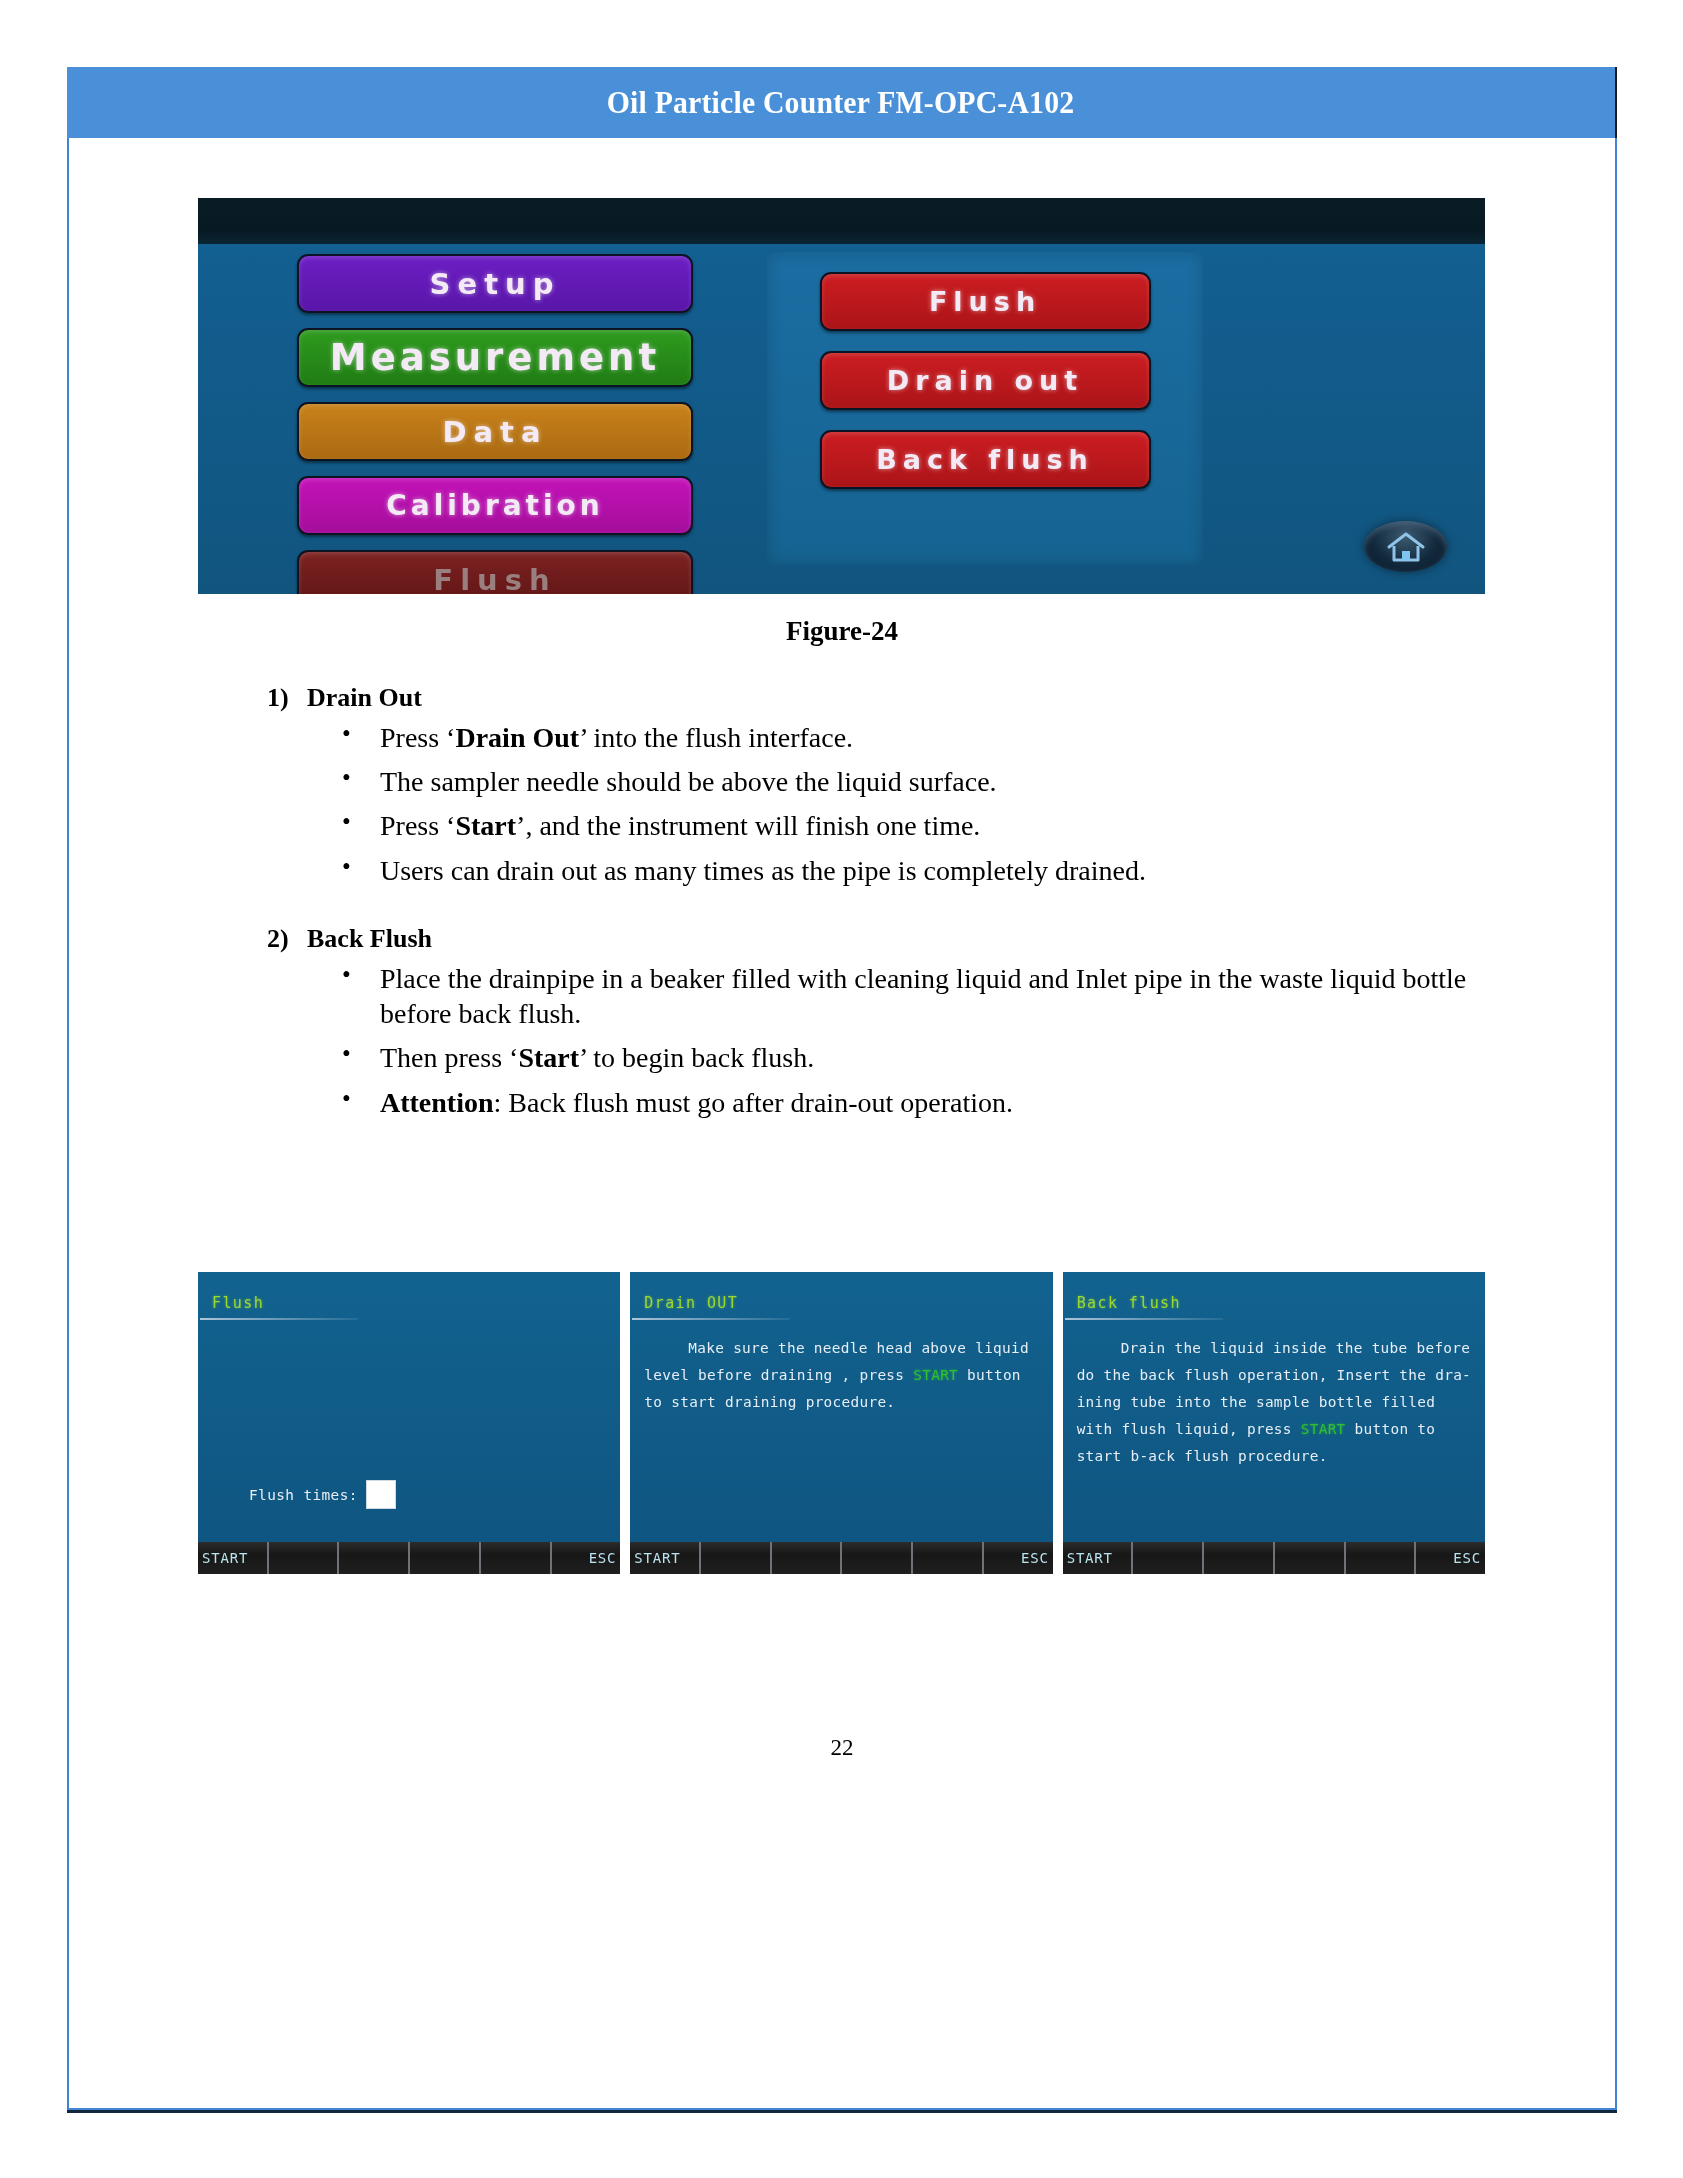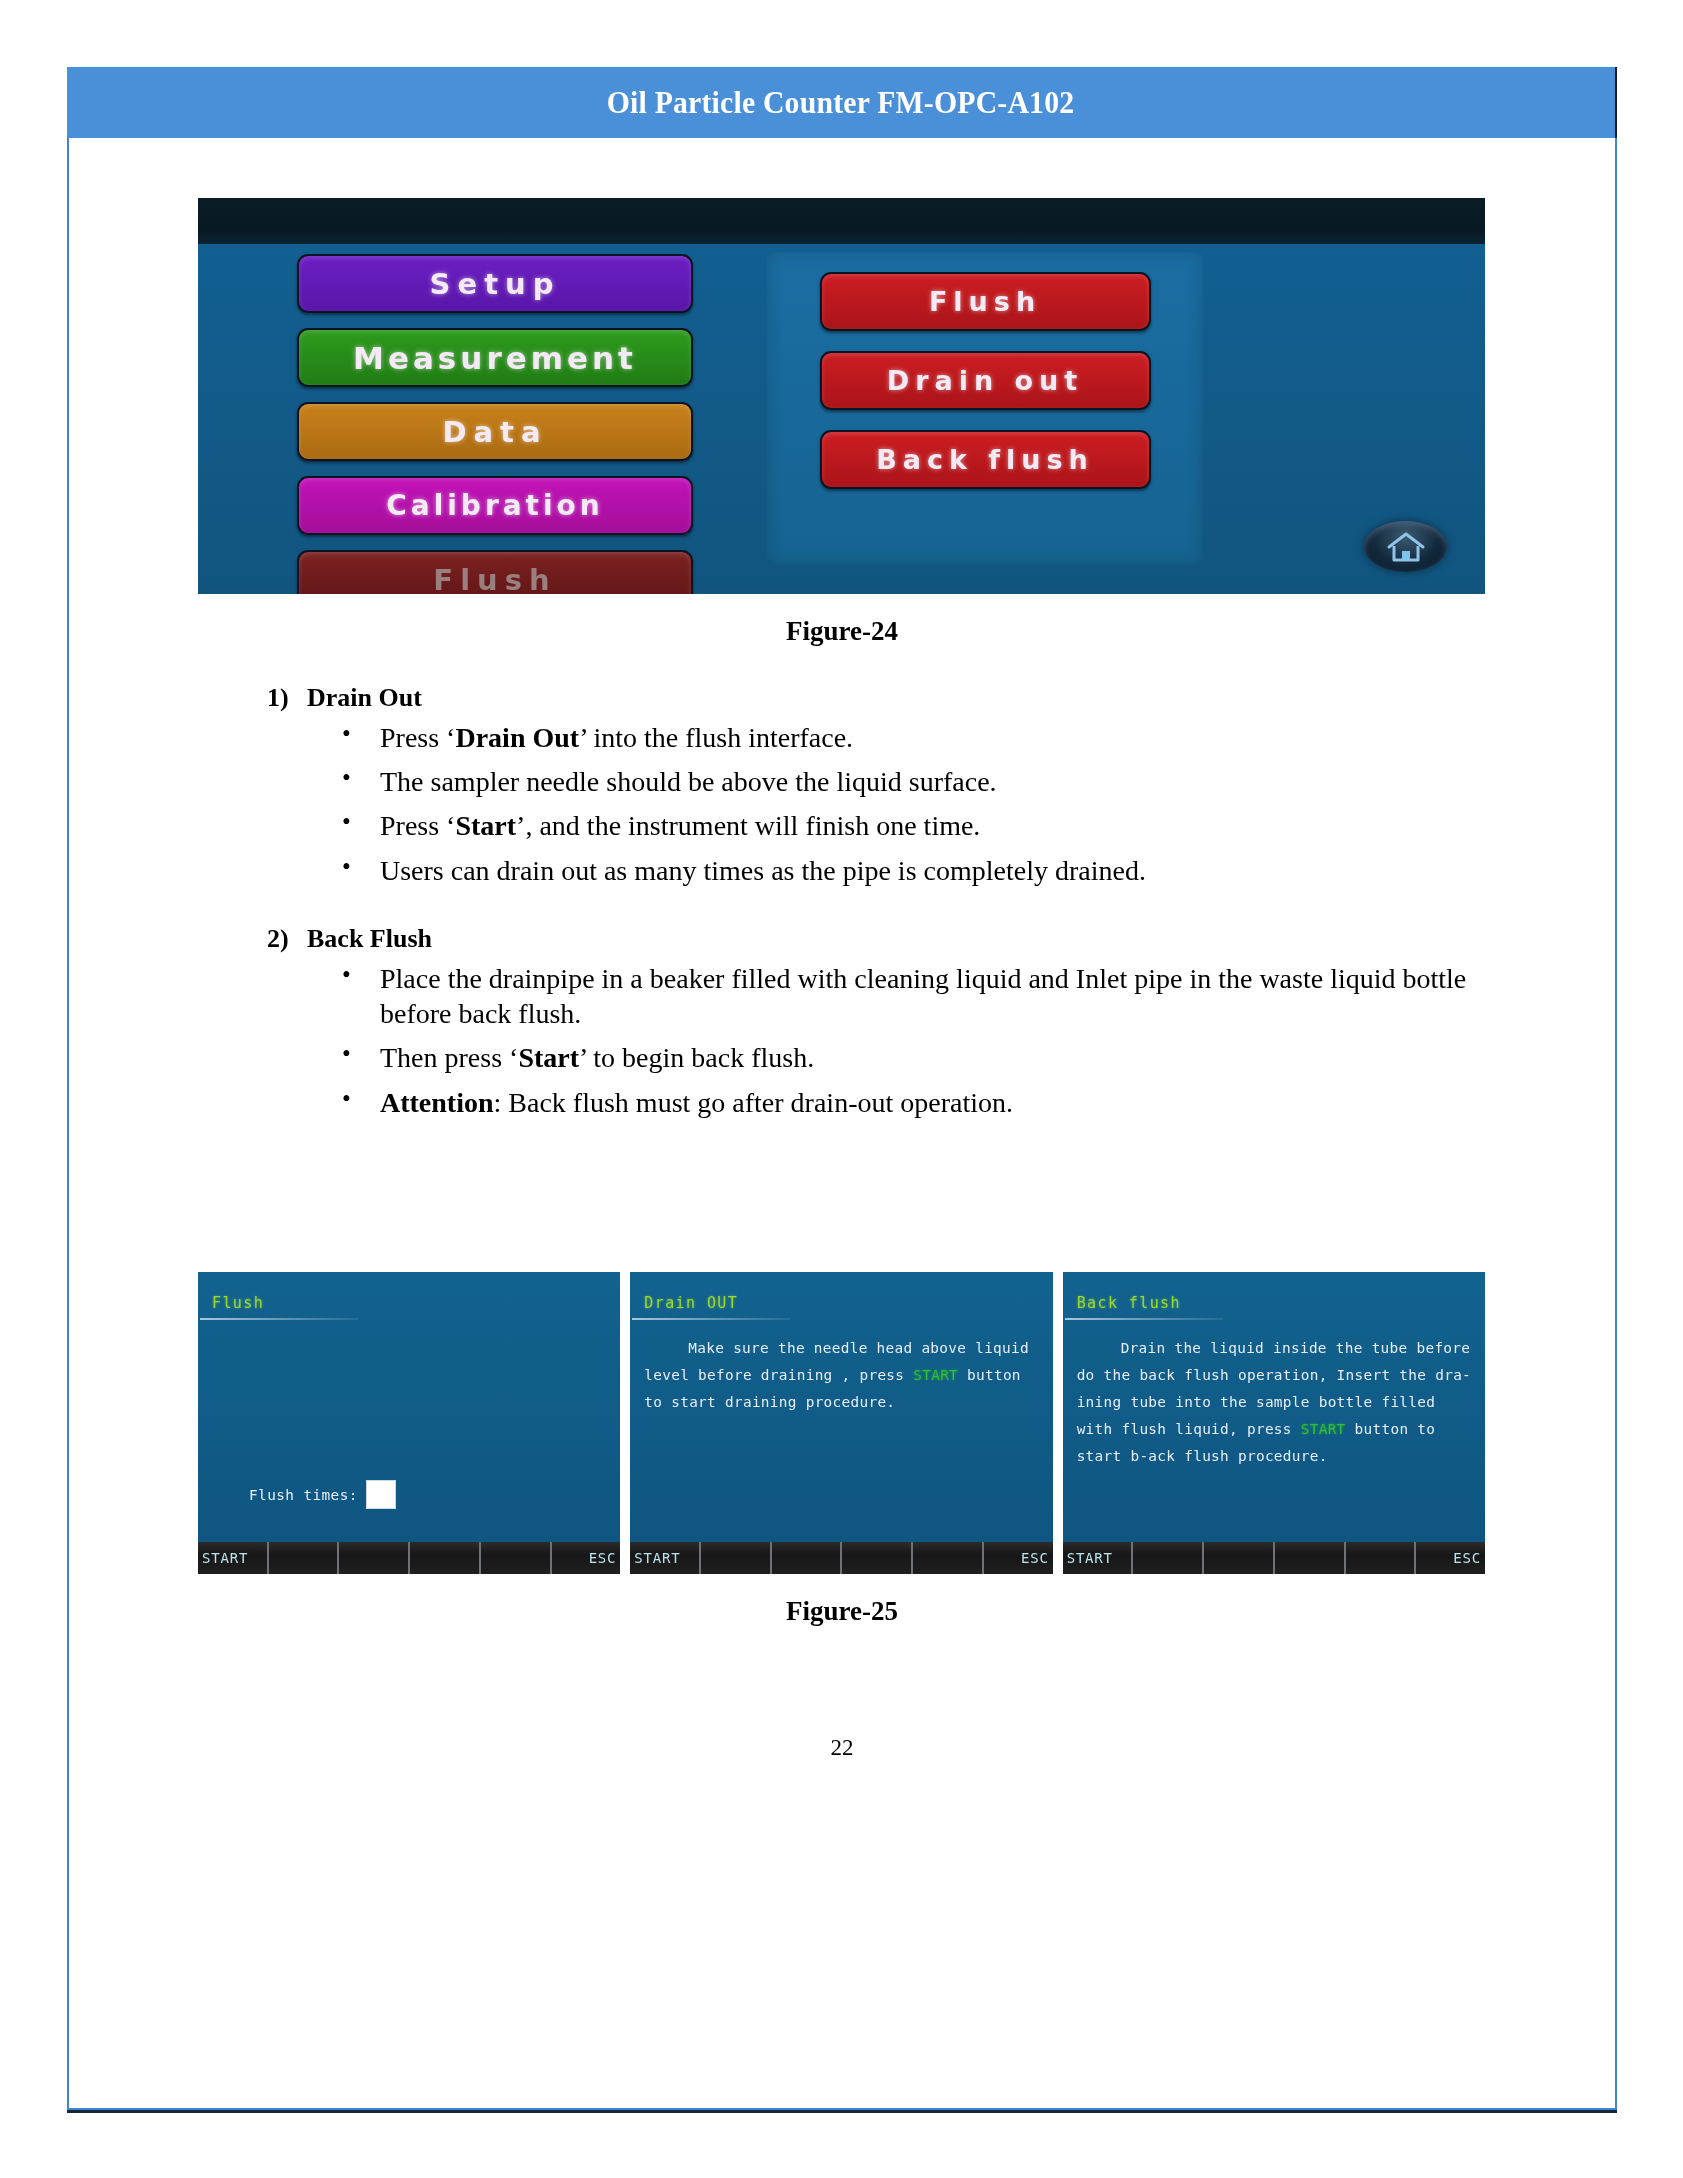--- a/index.html
+++ b/index.html
@@ -112,21 +112,21 @@
     font-family: "DejaVu Sans", sans-serif;
     font-weight: bold;
     font-size: 29px;
     letter-spacing: 7px;
     color: #f4eaf6;
     text-shadow: 0 0 5px rgba(255,255,255,0.55);
     box-shadow: inset 0 2px 5px rgba(255,255,255,0.16),
                 0 2px 3px rgba(0,0,0,0.45);
   }
   .dev-btn.setup       { background: linear-gradient(180deg,#6c1ec4 0%,#5916a8 100%); text-align: center; }
-  .dev-btn.measurement { background: linear-gradient(180deg,#2e9b1e 0%,#207c14 100%); font-size:31px; letter-spacing:4px; }
+  .dev-btn.measurement { background: linear-gradient(180deg,#2e9b1e 0%,#207c14 100%); font-size:37px; letter-spacing:4px; }
   .dev-btn.data        { background: linear-gradient(180deg,#c8811a 0%,#ab6a12 100%); }
   .dev-btn.calibration { background: linear-gradient(180deg,#c312b8 0%,#a40e9b 100%); font-size:28px; letter-spacing:4px; }
   .dev-btn.flush-dim   {
     background: linear-gradient(180deg,#7d2222 0%,#5e1414 100%);
     color: #9a7f7f;
     text-shadow: none;
   }
 
   #fig24-panel {
     position: absolute;
@@ -436,18 +436,17 @@
         <div class="slot"></div>
         <div class="slot"></div>
         <div class="slot">
             <span class="key">ESC</span>
           </div>
       </div>
     </div>
 
   </div>
 
-  <div id="caption25" class="fig-caption">Figure-25</div>
 
   <div id="page-number">22</div>
 
 </div>
 
 
 </body></html>

